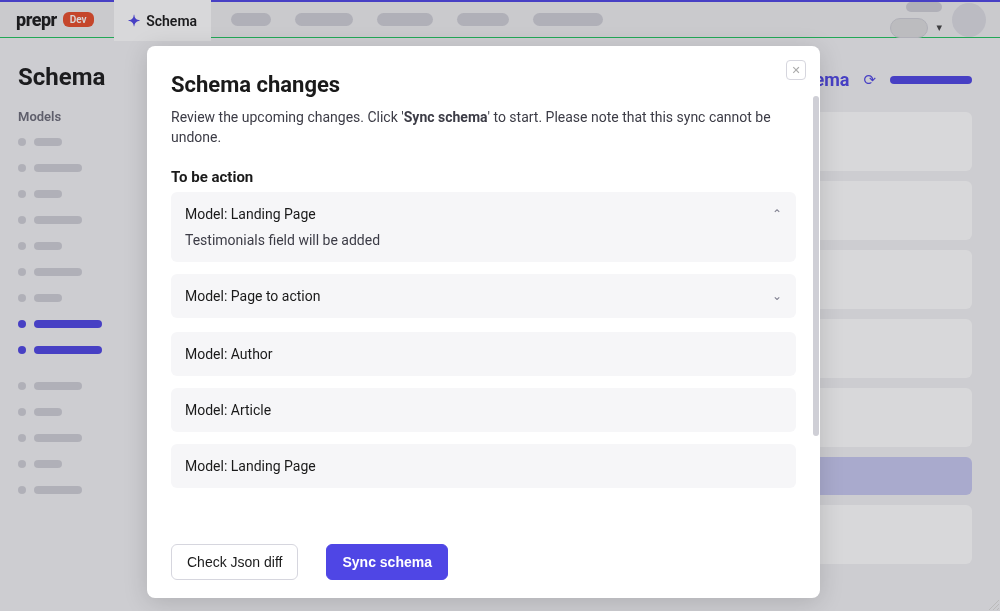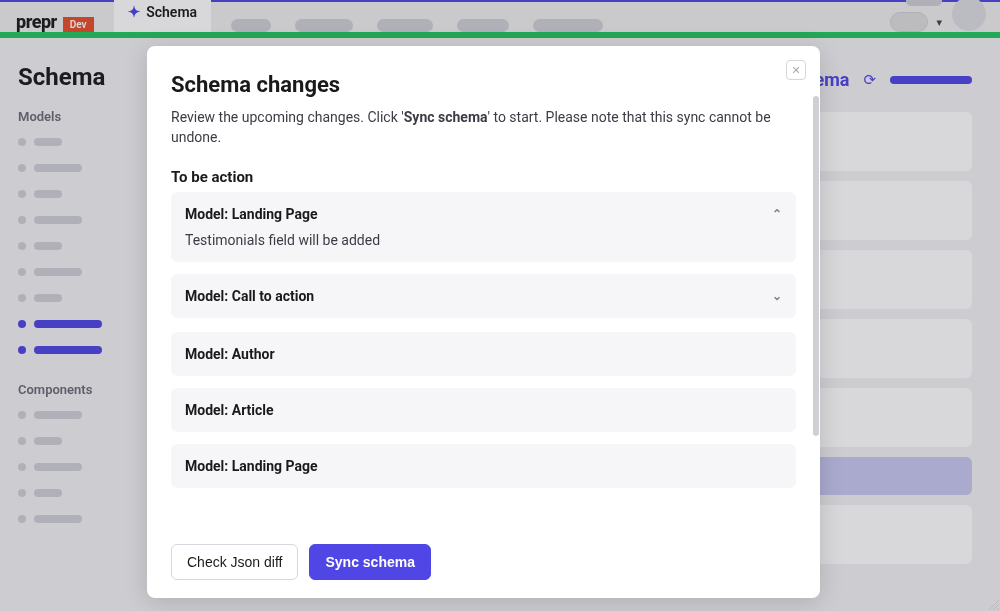--- a/index.html
+++ b/index.html
@@ -1,20 +1,20 @@
 <!DOCTYPE html>
 <html><head>
   <meta charset="utf-8">
   <style>
     *{margin:0;padding:0;box-sizing:border-box}
     body{font-family:-apple-system,BlinkMacSystemFont,"Segoe UI",Roboto,sans-serif;width:1000px;height:611px;overflow:hidden;background:#f2f2f4;position:relative;font-size:14px;color:#1a1a1a}
-    .topbar{position:absolute;top:2px;left:0;right:0;height:36px;background:#eeeef0;display:flex;align-items:flex-end;border-bottom:6px solid #22c55e}
+    .topbar{position:absolute;top:2px;left:0;right:0;height:36px;background:#eeeef0;display:flex;align-items:center;border-bottom:1px solid #22c55e}
     .topbar-line{position:absolute;top:0;left:0;right:0;height:2px;background:#4f46e5}
     .logo{margin-left:16px;font-weight:800;font-size:18px;color:#1a1a1a;letter-spacing:-0.5px}
-    .dev-badge{margin-left:6px;background:#e84e2a;color:#fff;font-size:10px;font-weight:600;padding:2px 7px;border-radius:0}
+    .dev-badge{margin-left:6px;background:#e84e2a;color:#fff;font-size:10px;font-weight:600;padding:2px 7px;border-radius:6px}
     .schema-tab{margin-left:20px;background:#fff;height:43px;display:flex;align-items:center;padding:0 14px;gap:6px;font-weight:600;color:#1a1a1a;border-top:2px solid transparent}
     .schema-icon{color:#4f46e5;font-size:15px}
     .pills{display:flex;gap:24px;margin-left:20px}
     .pill{height:13px;border-radius:7px;background:#cfcfd6}
     .top-right{margin-left:auto;display:flex;align-items:center;gap:10px;padding-right:14px}
     .short-pill{width:36px;height:10px;border-radius:5px;background:#cfcfd6}
     .pill-btn{width:38px;height:20px;border-radius:10px;background:#ddddde;border:1px solid #cfcfd6}
     .chev{color:#444;font-size:11px}
     .avatar{width:34px;height:34px;border-radius:50%;background:#dcdce2}
     .sidebar{position:absolute;top:45px;left:0;width:208px;bottom:0;background:#f2f2f4;padding:18px}
@@ -39,26 +39,26 @@
     .overlay{position:absolute;inset:0;background:rgba(40,40,48,0.18)}
     .modal{position:absolute;top:46px;left:147px;width:673px;height:552px;background:#fff;border-radius:8px;box-shadow:0 4px 24px rgba(0,0,0,0.15);display:flex;flex-direction:column}
     .modal-body{flex:1;overflow-y:auto;padding:26px 24px 10px 24px}
     .modal-close{position:absolute;top:14px;right:14px;width:20px;height:20px;border:1px solid #d6d6de;border-radius:4px;display:flex;align-items:center;justify-content:center;color:#aaa;font-size:11px;cursor:pointer;background:#fff}
     .m-title{font-size:22px;font-weight:700;margin-bottom:10px}
     .m-sub{color:#3c3c46;margin-bottom:20px;line-height:1.45}
     .m-sub b{font-weight:700}
     .sec-title{font-size:15px;font-weight:700;margin-bottom:6px}
     .sec-hint{color:#3c3c46;margin-bottom:12px}
     .item{background:#f6f6f8;border-radius:6px;padding:14px;margin-bottom:12px}
-    .item-head{display:flex;justify-content:space-between;align-items:center;font-weight:700;cursor:pointer}
+    .item-head{display:flex;justify-content:space-between;align-items:center;font-weight:400;cursor:pointer}
     .item-body{margin-top:10px;color:#3c3c46}
     .item .chv{color:#808090;font-size:12px}
     .sec{margin-bottom:14px}
     .modal-foot{display:flex;justify-content:space-between;padding:14px 24px 18px 24px;align-items:center}
-    .foot-right{display:flex;gap:11px}
+    .foot-right{display:flex;gap:28px}
     .btn{padding:9px 15px;border-radius:6px;font-weight:500;font-size:14px;cursor:pointer;border:1px solid #d6d6de;background:#fff;color:#1a1a1a}
     .btn.primary{background:#4f46e5;color:#fff;border-color:#4f46e5;font-weight:600}
     .scrollbar{position:absolute;right:1px;top:50px;width:6px;height:340px;background:#cfcfd6;border-radius:3px}
     .corner{position:absolute;bottom:1px;right:1px;width:10px;height:10px}
     .corner svg{display:block}
   </style>
 </head>
 <body>
 
 <div class="topbar-line"></div>
@@ -123,21 +123,20 @@
     <div class="side-row">
         <div class="dot active"></div>
         <div class="line active" style="width:68px"></div>
       </div>
     <div class="side-row">
         <div class="dot active"></div>
         <div class="line active" style="width:68px"></div>
       </div>
   </div>
   <div class="comp-sec">
-    <div class="side-sub">Components</div>
     <div class="side-row">
         <div class="dot"></div>
         <div class="line" style="width:48px"></div>
       </div>
     <div class="side-row">
         <div class="dot"></div>
         <div class="line" style="width:28px"></div>
       </div>
     <div class="side-row">
         <div class="dot"></div>
@@ -207,21 +206,21 @@
       <div class="sec-title">To be action</div>
       <div class="item">
         <div class="item-head">
           <span>Model: Landing Page</span>
           <span class="chv">⌃</span>
         </div>
         <div class="item-body">Testimonials field will be added</div>
       </div>
       <div class="item">
         <div class="item-head">
-          <span>Model: Call to action</span>
+          <span>Model: Page to action</span>
           <span class="chv">⌄</span>
         </div>
       </div>
     </div>
 
     <div class="sec">
       <div class="item">
         <div class="item-head">
             <span>Model: Author</span>
           </div>

